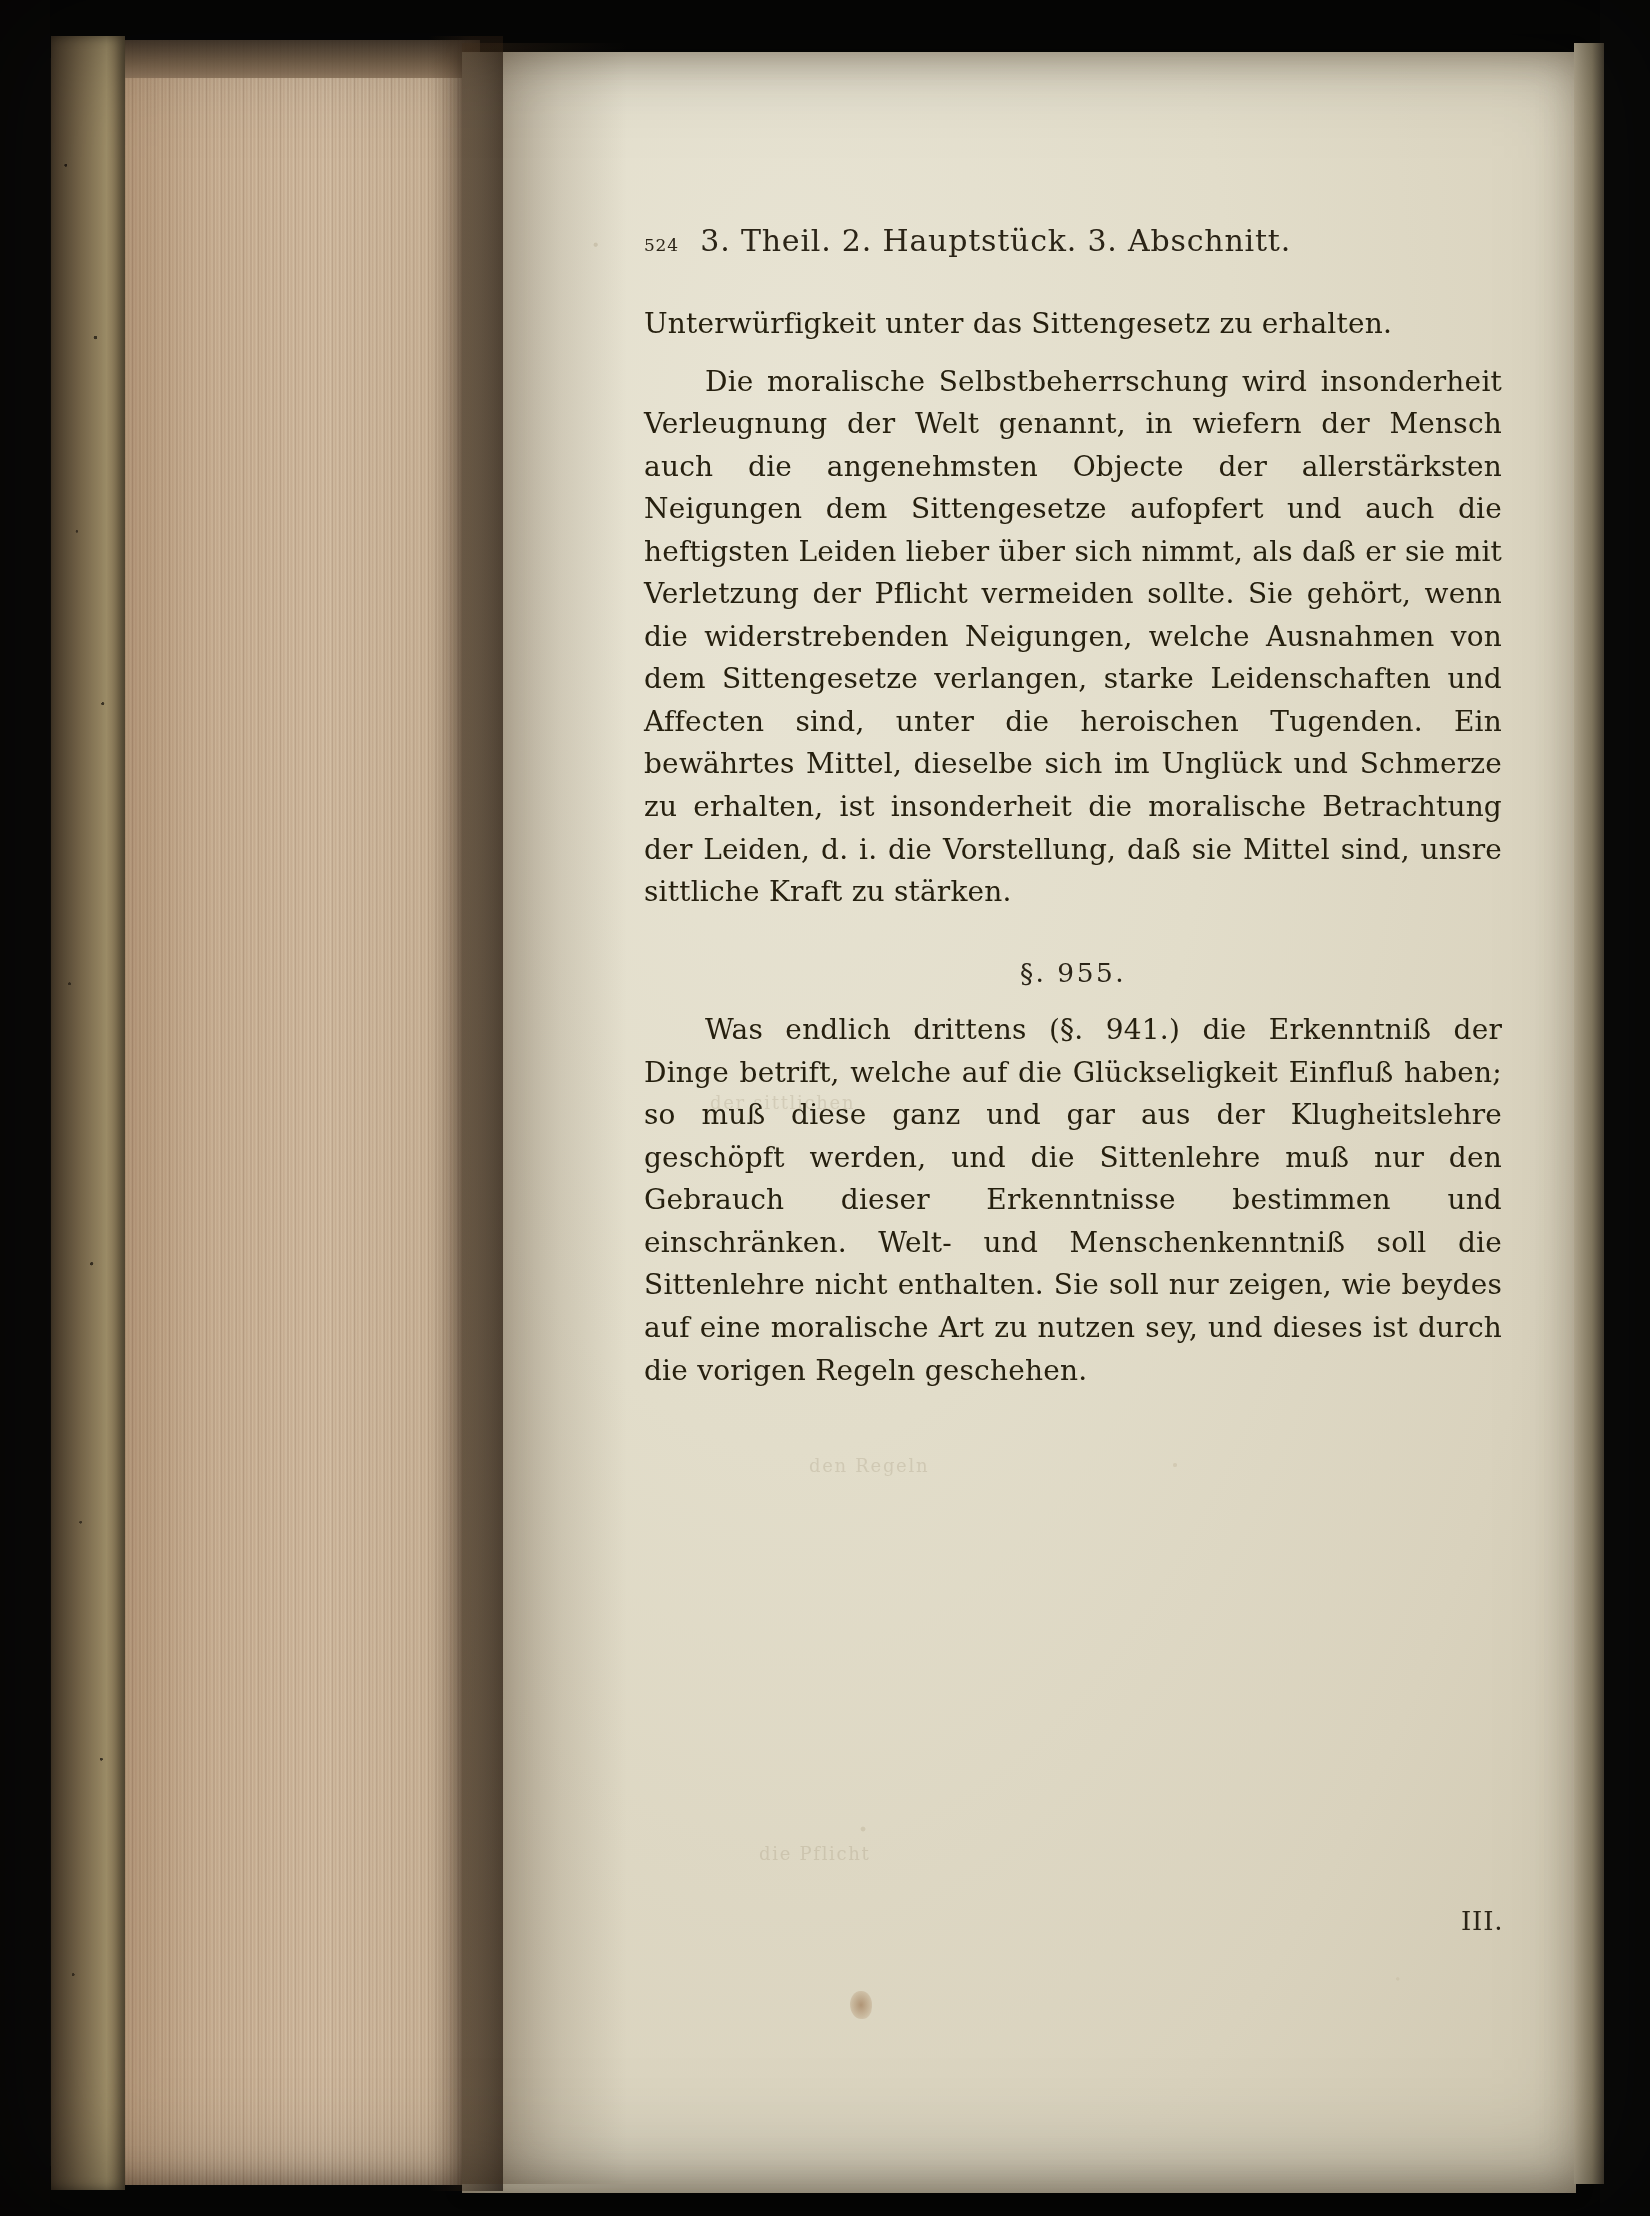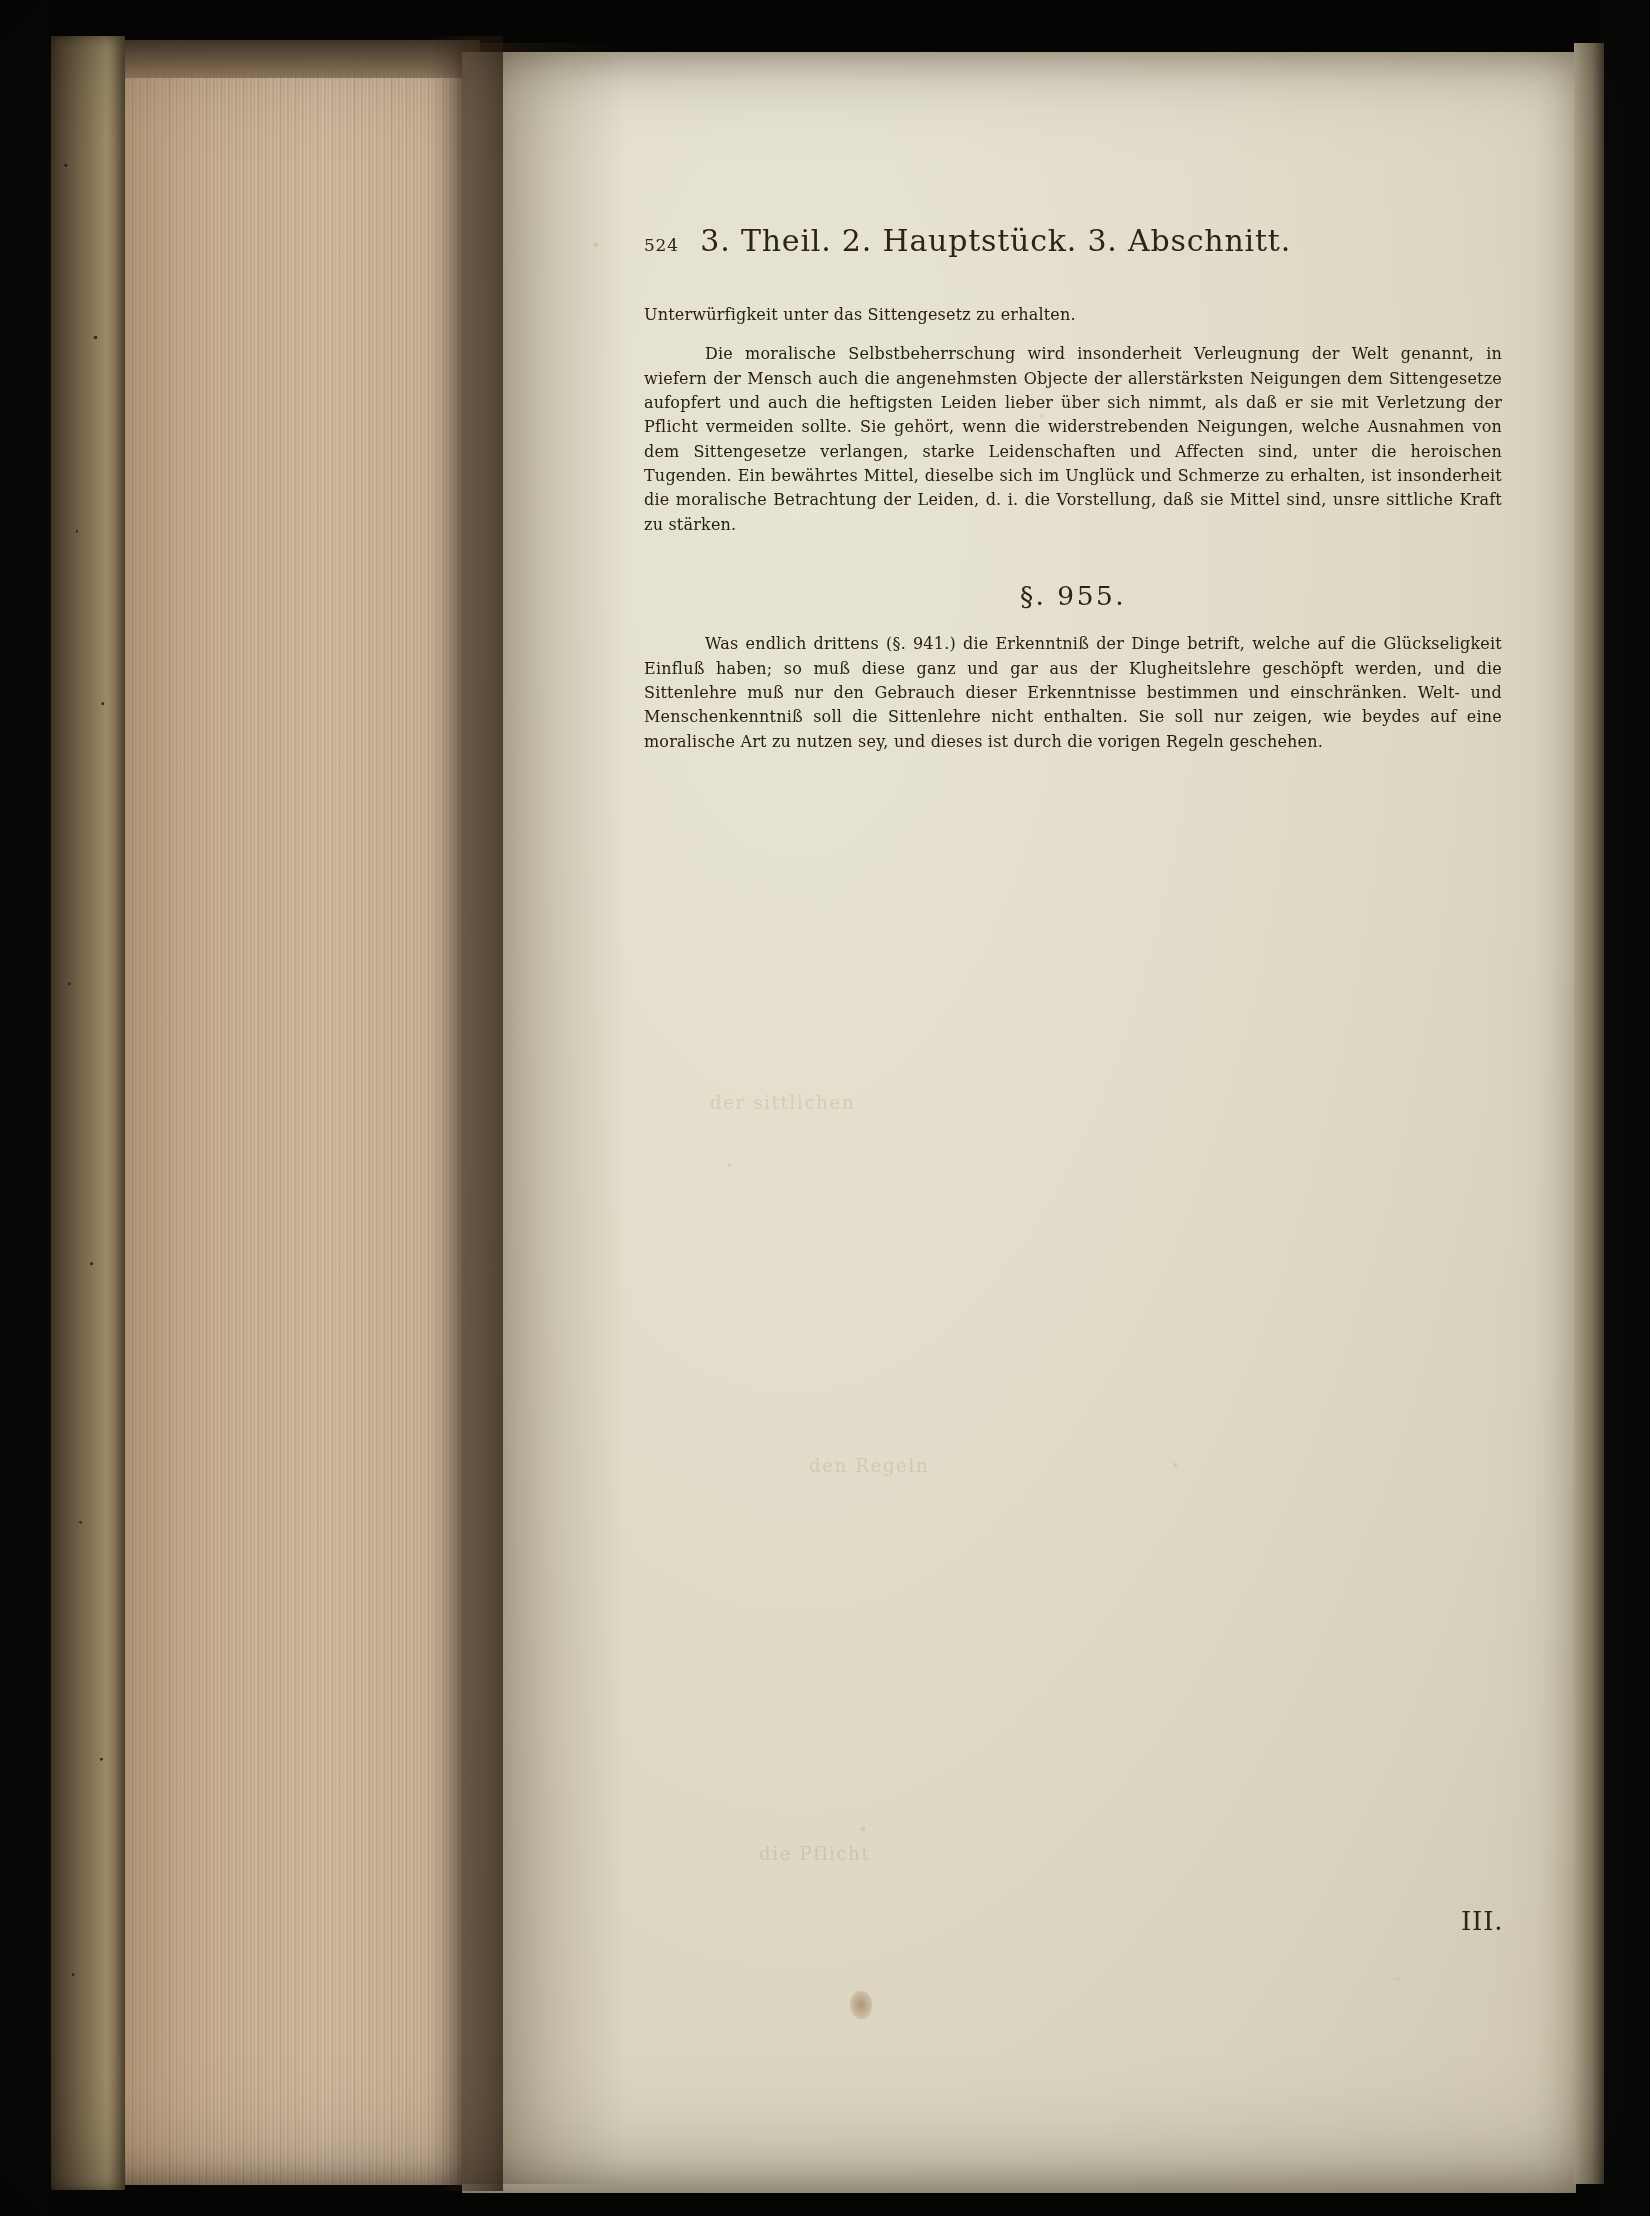--- a/index.html
+++ b/index.html
@@ -173,21 +173,21 @@
     margin-bottom: 45px;
     white-space: nowrap;
   }
   .running-head .pageno {
     font-size: 17px;
     letter-spacing: 0.8px;
     margin-right: 21.5px;
   }
   p.body {
     font-family: "DejaVu Serif", serif;
-    font-size: 16px;
+    font-size: 28px;
     line-height: 1.52;
     color: #26200f;
     text-align: justify;
     margin: 0 0 15px 0;
     text-indent: 0;
     letter-spacing: 0.2px;
   }
   p.body.indent { text-indent: 61px; }
   .sec-head {
     font-family: "DejaVu Serif", serif;

